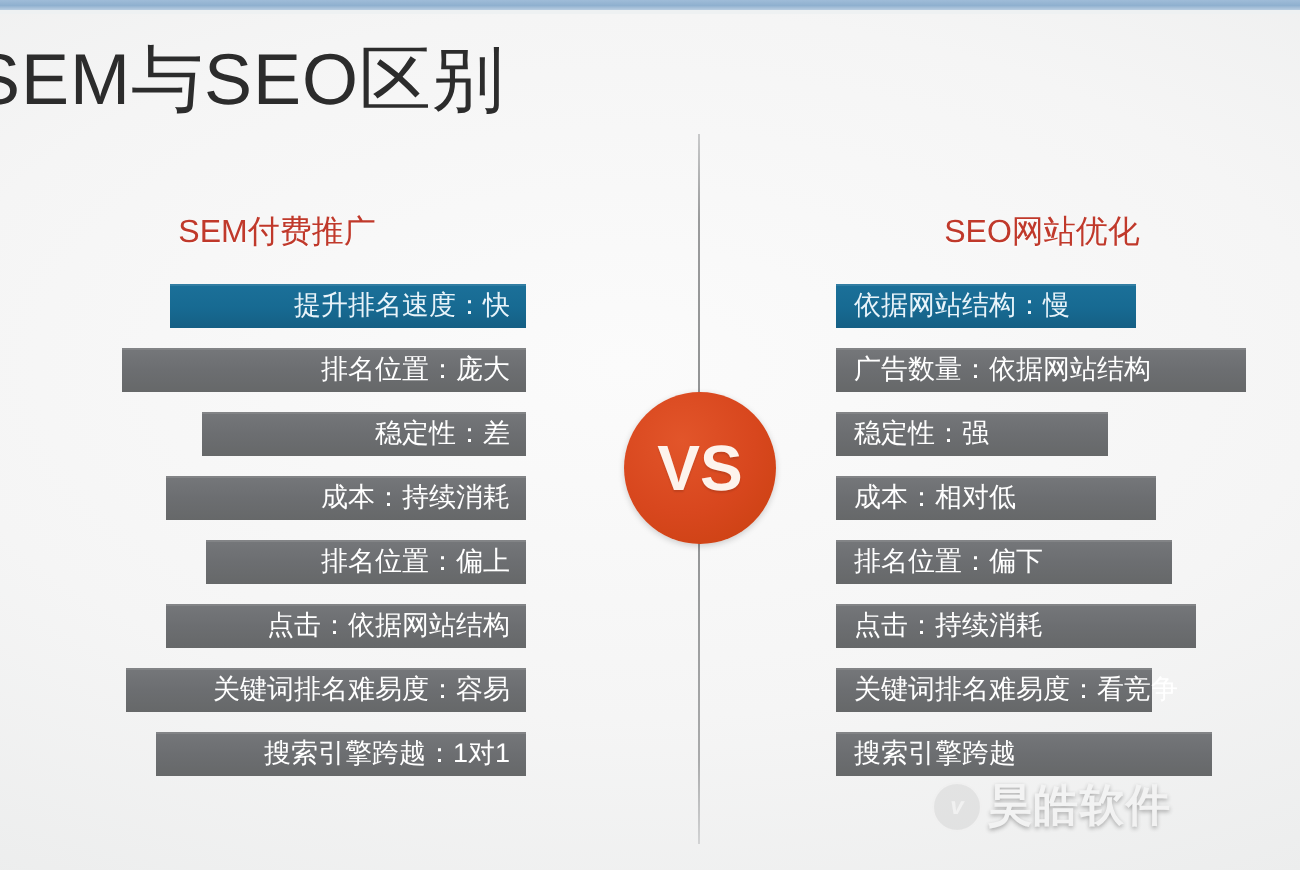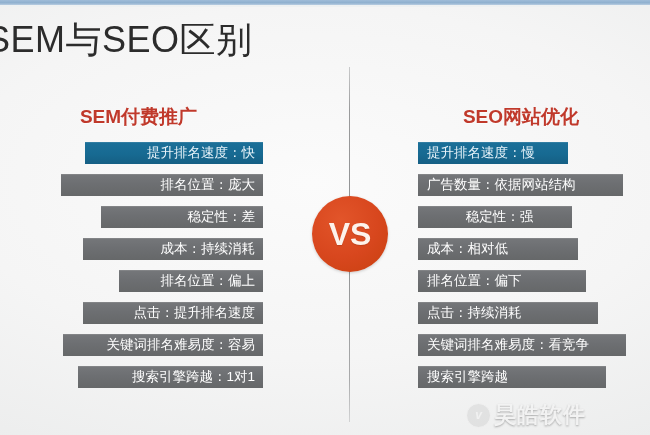--- a/index.html
+++ b/index.html
@@ -84,22 +84,22 @@
 
   
   .column {
     position: absolute;
     top: 104px;
   }
   #col-sem { left: 20px;  width: 243px; }
   #col-seo { left: 418px; width: 232px; }
 
   .col-heading {
-    font-size: 19px;
-    font-weight: bold;
+    font-size: 16px;
+    font-weight: normal;
     color: #c0392b;
     line-height: 26px;
     height: 30px;
     white-space: nowrap;
     text-shadow: 0 1px 0 rgba(255,255,255,0.6);
   }
   #col-sem .col-heading { text-align: center; padding-right: 6px; }
   #col-seo .col-heading { text-align: center; padding-right: 26px; }
 
   .rows { position: relative; margin-top: 8px; }
@@ -138,21 +138,20 @@
   #watermark {
     position: absolute;
     left: 466px;
     top: 388px;
     height: 30px;
     display: flex;
     align-items: center;
     gap: 3px;
     opacity: 0.72;
     pointer-events: none;
-    margin-top: 12px;
   }
   #watermark .wm-logo {
     width: 23px;
     height: 23px;
     border-radius: 50%;
     border: 1.6px solid #f0f0f0;
     display: flex;
     align-items: center;
     justify-content: center;
     font-size: 12px;
@@ -187,37 +186,37 @@
     <span>VS</span>
   </div>
 
   <div class="column" id="col-sem">
     <div class="col-heading">SEM付费推广</div>
     <div class="rows" id="rows-sem">
         <div class="bar accent" style="width: 178px;">提升排名速度：快</div>
         <div class="bar" style="width: 202px;">排名位置：庞大</div>
         <div class="bar" style="width: 162px;">稳定性：差</div>
         <div class="bar" style="width: 180px;">成本：持续消耗</div>
-        <div class="bar" style="width: 144px;">排名位置：偏上</div>
-        <div class="bar" style="width: 180px;">点击：提升排名速度</div>
+        <div class="bar" style="width: 160px;">排名位置：偏上</div>
+        <div class="bar" style="width: 180px;">点击：依据网站结构</div>
         <div class="bar" style="width: 200px;">关键词排名难易度：容易</div>
         <div class="bar" style="width: 185px;">搜索引擎跨越：1对1</div>
       </div>
   </div>
 
   <div class="column" id="col-seo">
     <div class="col-heading">SEO网站优化</div>
     <div class="rows" id="rows-seo">
-        <div class="bar accent" style="width: 150px;">提升排名速度：慢</div>
+        <div class="bar accent" style="width: 150px;">依据网站结构：慢</div>
         <div class="bar" style="width: 205px;">广告数量：依据网站结构</div>
-        <div class="bar" style="width: 154px; text-align: center;">稳定性：强</div>
+        <div class="bar" style="width: 136px;">稳定性：强</div>
         <div class="bar" style="width: 160px;">成本：相对低</div>
         <div class="bar" style="width: 168px;">排名位置：偏下</div>
         <div class="bar" style="width: 180px;">点击：持续消耗</div>
-        <div class="bar" style="width: 208px;">关键词排名难易度：看竞争</div>
+        <div class="bar" style="width: 158px;">关键词排名难易度：看竞争</div>
         <div class="bar" style="width: 188px;">搜索引擎跨越</div>
       </div>
   </div>
 
   <div id="watermark">
     <div class="wm-logo">v</div>
     <div class="wm-text">昊皓软件</div>
   </div>
 
 </div>

